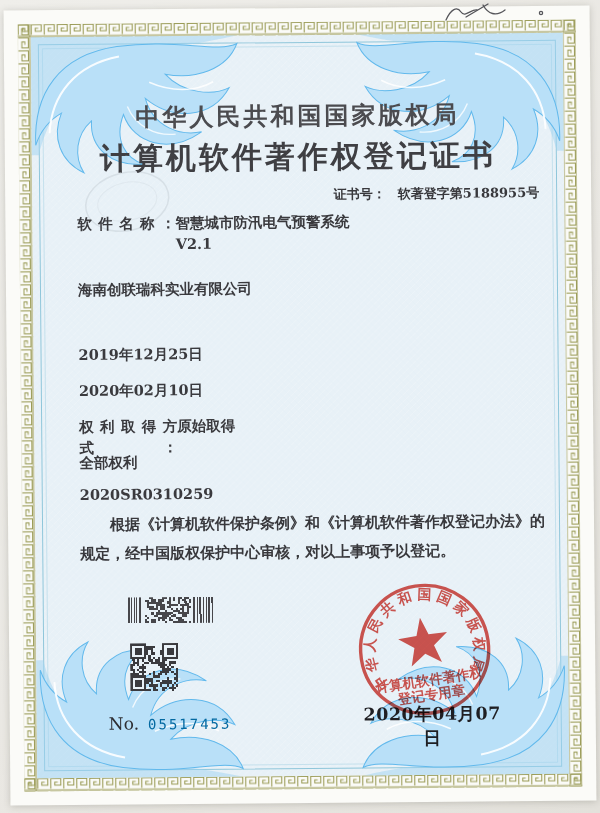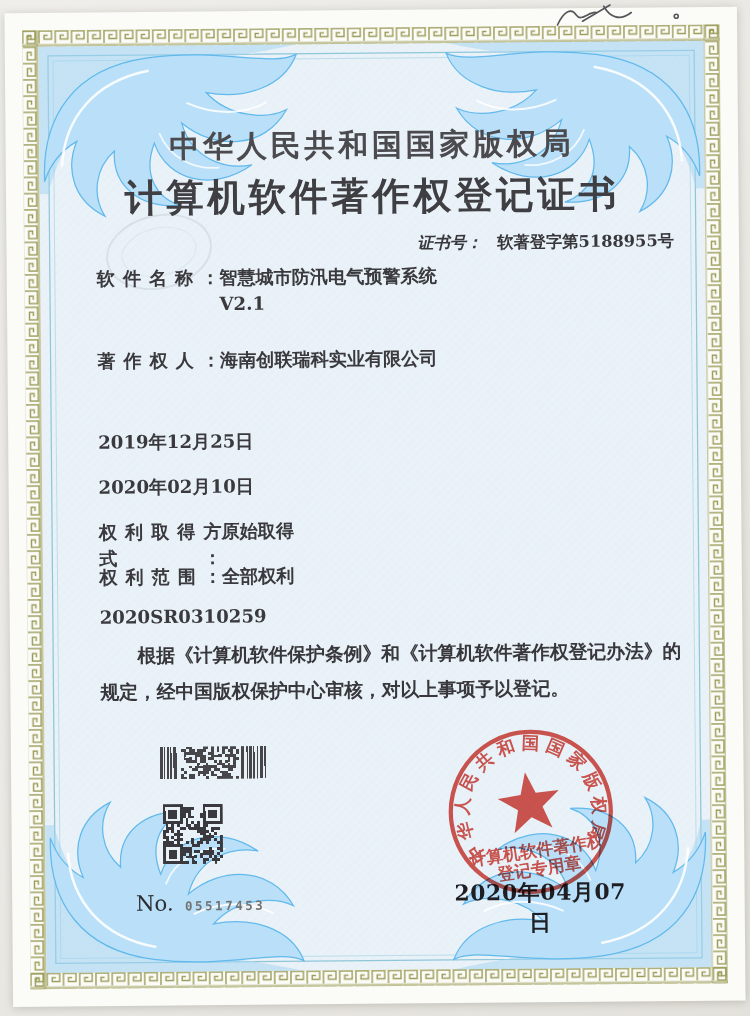--- a/index.html
+++ b/index.html
@@ -22,21 +22,21 @@
     position:absolute;top:92px;left:0;right:0;text-align:center;
     font-size:24px;font-weight:700;letter-spacing:3px;color:#4b4b4f;
   }
   .cert-title{
     position:absolute;top:129px;left:0;right:0;text-align:center;
     font-size:30px;font-weight:700;letter-spacing:3px;color:#3f3f43;
   }
   .cert-no{
     position:absolute;top:178px;right:52px;font-size:13px;font-weight:700;color:#38383c;
   }
-  .cert-no .cl{margin-right:12px;font-style:italic;}
+  .cert-no .cl{margin-right:12px;}
   .row{
     position:absolute;left:72px;right:52px;display:flex;
     font-size:14.5px;font-weight:700;color:#3a3a3e;line-height:1.45;
   }
   .row .lab{
     width:98px;flex:none;
     text-align:justify;text-align-last:justify;
   }
   .row .val{flex:1;}
   .r1{top:203px;} .r2{top:269px;} .r3{top:334px;} .r4{top:370px;}
@@ -44,21 +44,21 @@
   .statement{
     position:absolute;top:501px;left:72px;right:48px;
     font-size:15px;font-weight:600;line-height:1.95;color:#38383c;text-align:justify;
   }
   .statement .ln1{text-indent:2em;}
   .barcode{position:absolute;left:119px;top:588px;width:88px;height:26px;}
   .qrcode{position:absolute;left:121px;top:634px;width:48px;height:48px;}
   .serial{position:absolute;left:99px;top:704px;font-size:17px;color:#2e2e32;}
   .serial .num{
     font-family:"DejaVu Sans Mono","Liberation Mono",monospace;
-    font-size:10px;color:#737373;letter-spacing:2px;margin-left:9px;font-weight:bold;
+    font-size:14px;color:#0369a1;letter-spacing:2px;margin-left:9px;
   }
   .issue-date{
     position:absolute;left:350px;top:695px;width:145px;text-align:center;
     font-size:17.5px;font-weight:700;color:#1f1f23;letter-spacing:.5px;z-index:2;
   }
   .seal{position:absolute;left:344px;top:571px;width:143px;height:143px;z-index:3;mix-blend-mode:multiply;}
 </style>
 </head>
 <body>
 
@@ -124,35 +124,33 @@
     <div class="cert-no">
       <span class="cl">证书号：</span><span>软著登字第5188955号</span>
     </div>
 
     <div class="row r1">
       <span class="lab">软件名称：</span>
       <span class="val"><span>智慧城市防汛电气预警系统</span><br>
         <span>V2.1</span></span>
     </div>
     <div class="row r2">
-      <span class="lab">著作权人：</span>
       <span class="val">海南创联瑞科实业有限公司</span>
     </div>
     <div class="row r3">
       <span class="val">2019年12月25日</span>
     </div>
     <div class="row r4">
       <span class="val">2020年02月10日</span>
     </div>
     <div class="row r5">
       <span class="lab">权利取得方式：</span>
       <span class="val">原始取得</span>
     </div>
     <div class="row r6">
-      <span class="lab">权利范围：</span>
       <span class="val">全部权利</span>
     </div>
     <div class="row r7">
       <span class="val">2020SR0310259</span>
     </div>
 
     <div class="statement">
       <div class="ln1">根据《计算机软件保护条例》和《计算机软件著作权登记办法》的</div>
       <div>规定，经中国版权保护中心审核，对以上事项予以登记。</div>
     </div>

